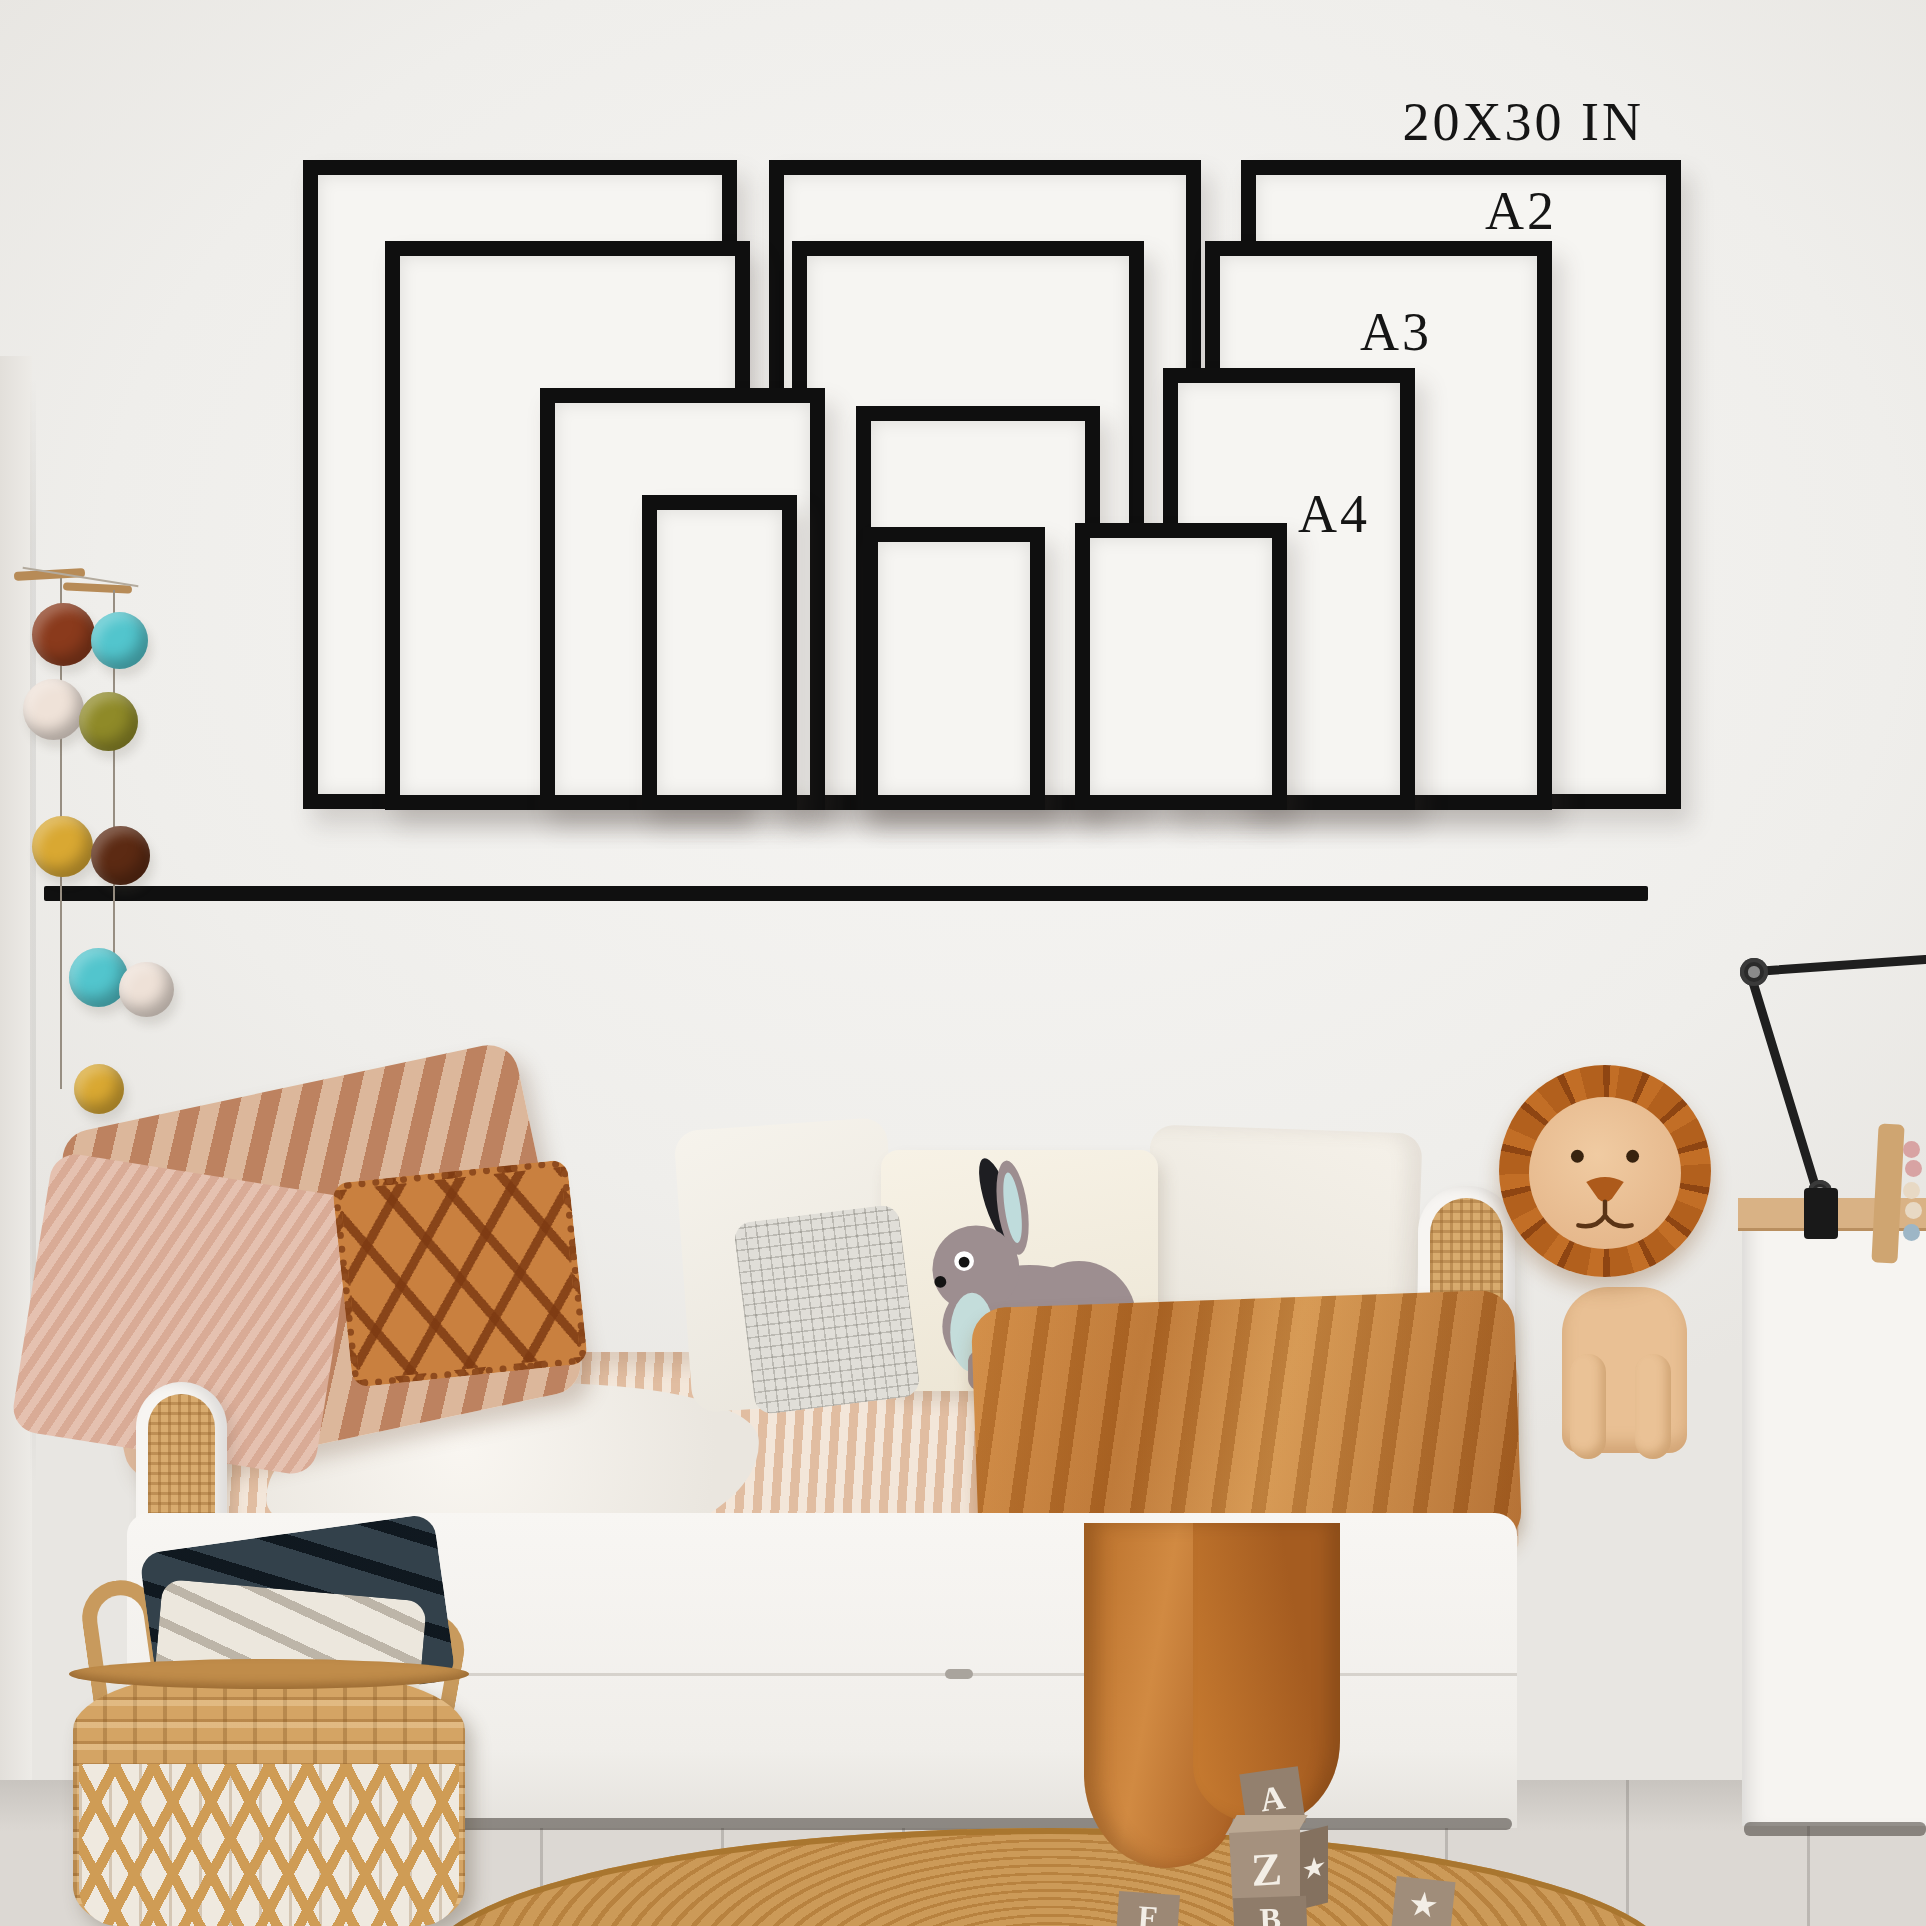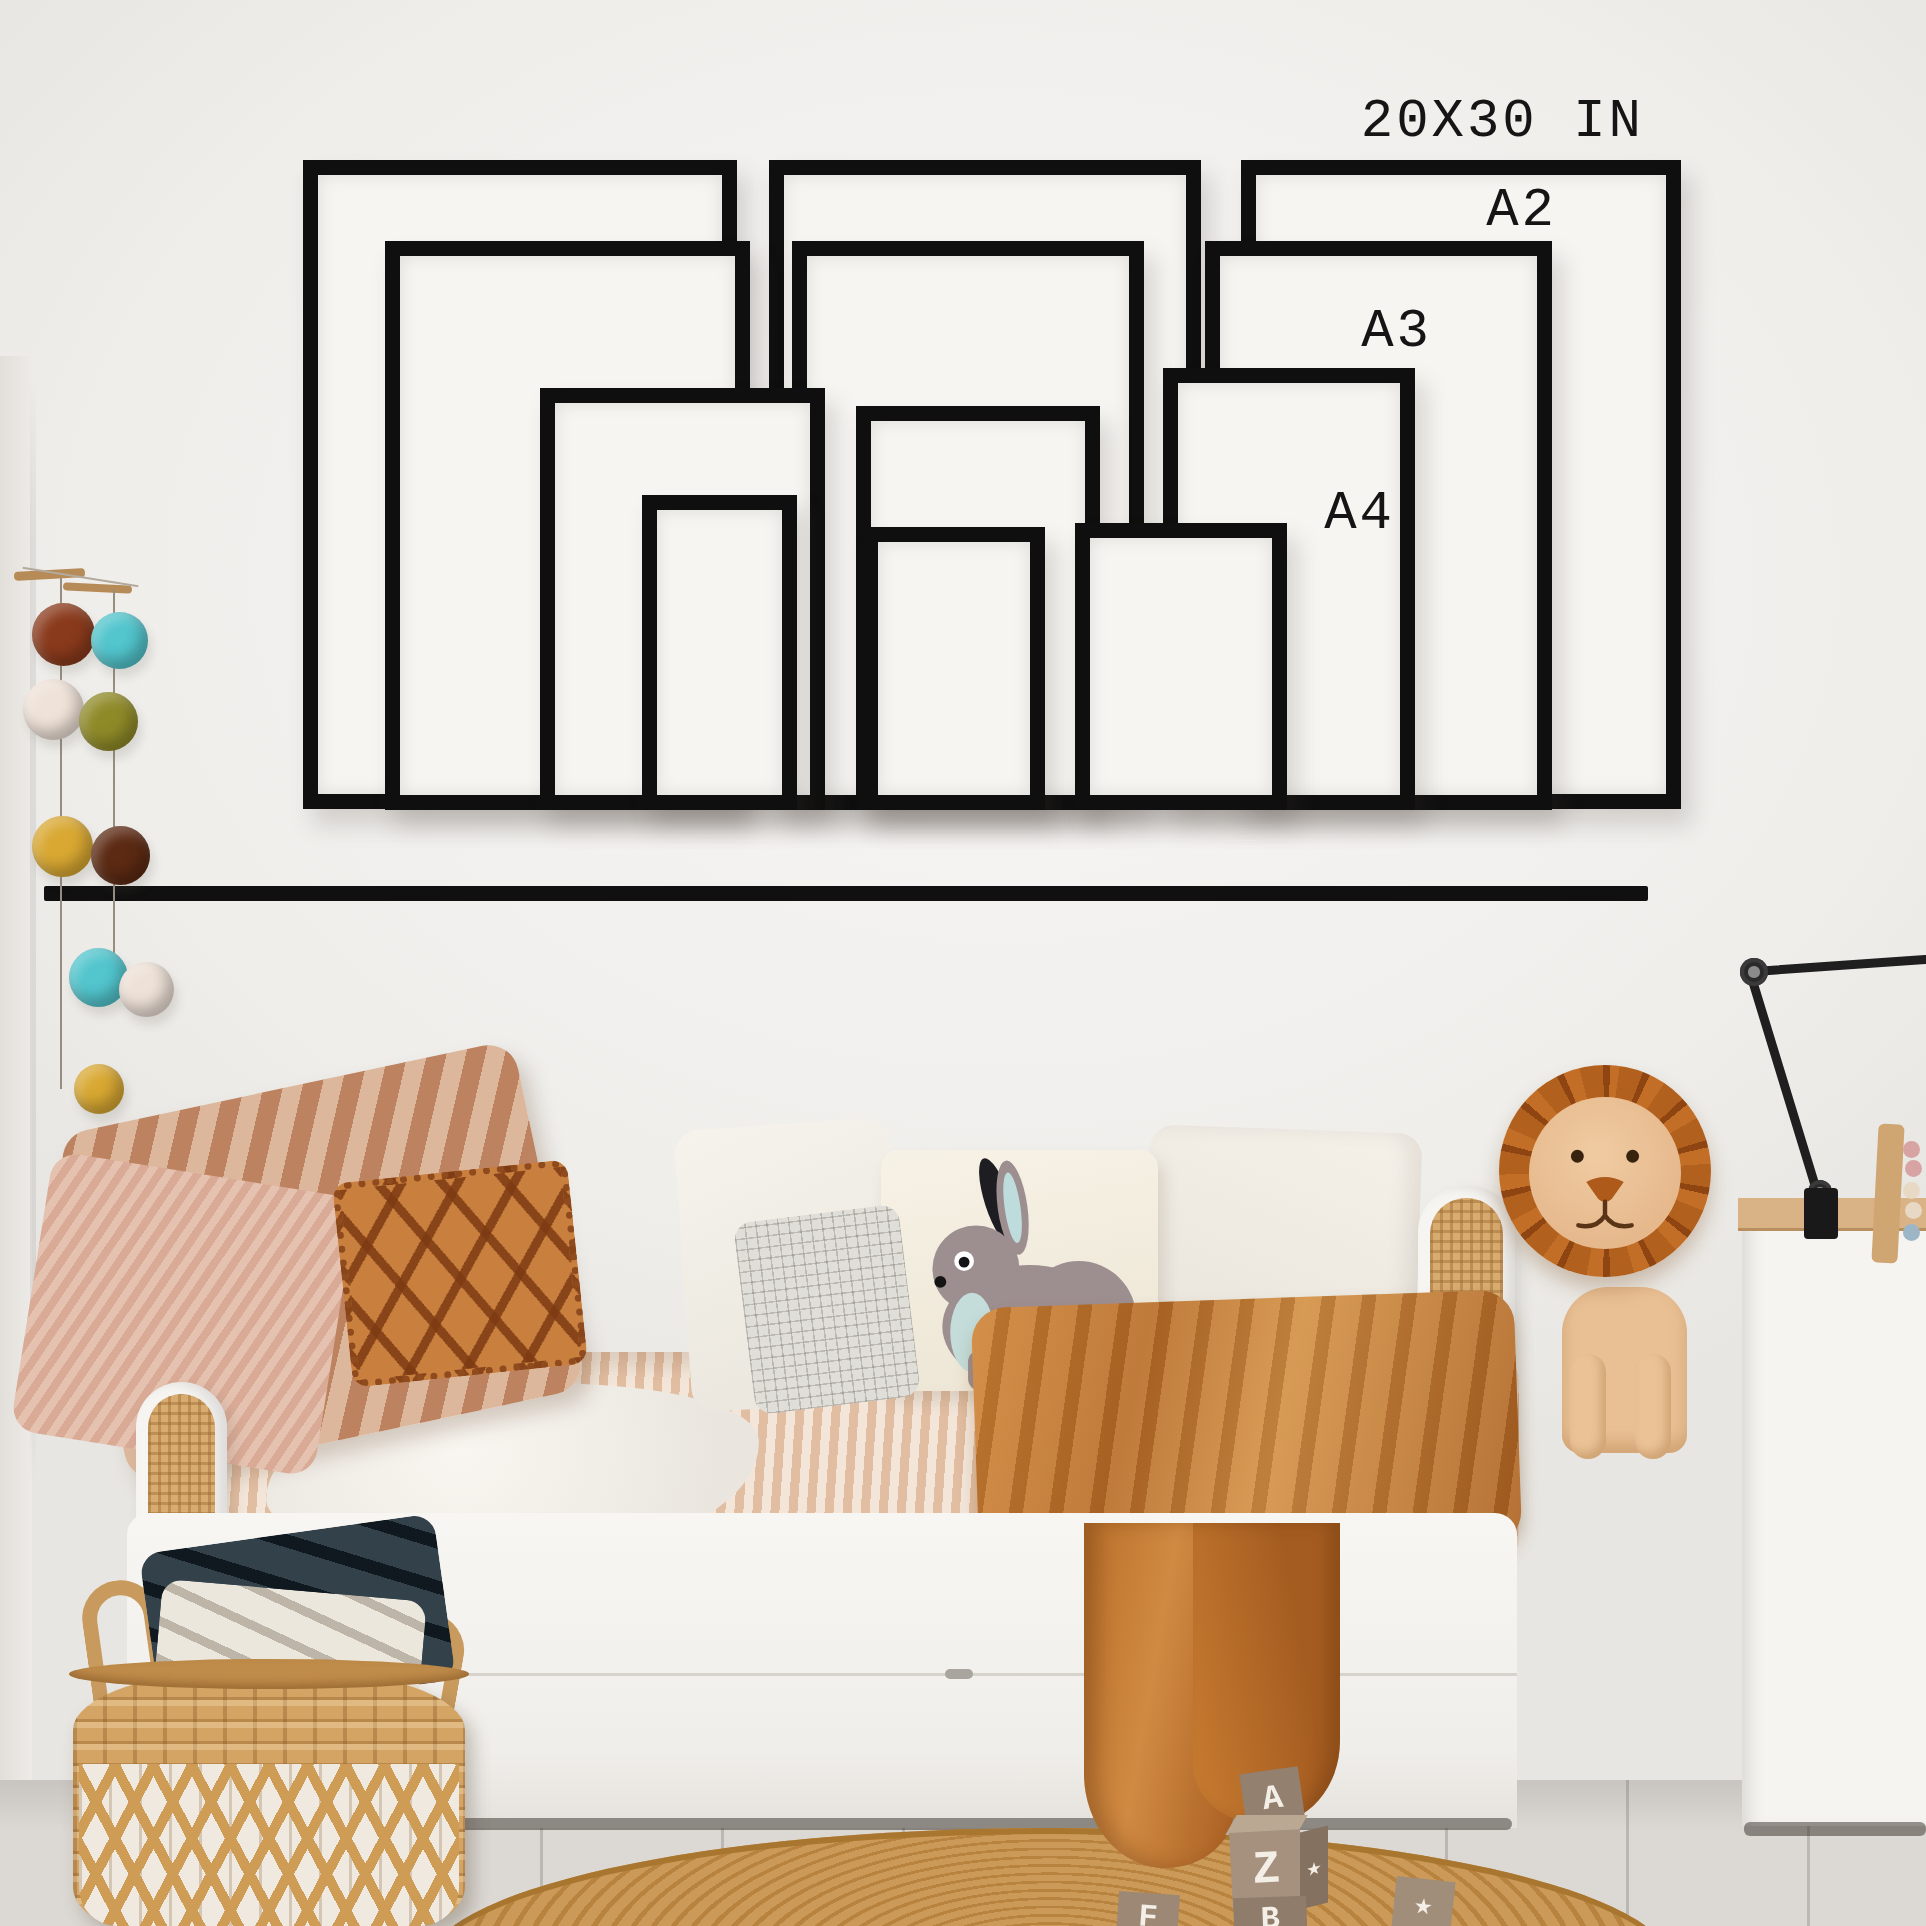--- a/index.html
+++ b/index.html
@@ -1,18 +1,18 @@
 <!DOCTYPE html>
 <html><head>
 <meta charset="utf-8">
 <style>
   html,body{margin:0;padding:0;background:#e9e7e3;}
   .stage{position:relative;width:1927px;height:1927px;overflow:hidden;
          background:radial-gradient(1287px 941px at 52% 30%, #f7f6f4, #efeeeb 70%, #e8e6e2);
-         font-family:Liberation Mono, monospace;}
+         font-family:Liberation Serif, serif;}
   
   .wall-corner{position:absolute;left:30px;top:376px;width:6px;height:1109px;
     background:linear-gradient(180deg,transparent,rgba(0,0,0,.07) 15%,rgba(0,0,0,.07) 85%,transparent);}
   .wall-left{position:absolute;left:0;top:356px;width:32px;height:1465px;
     background:linear-gradient(90deg,#e2dfda,#edebe7);}
   
   .frames{position:absolute;inset:0;z-index:3;}
   .frame{position:absolute;box-sizing:border-box;border:15px solid #0f0f0f;background:#f6f5f2;
          box-shadow:10px 16px 22px rgba(70,62,55,.18), inset 0 0 0 1px rgba(255,255,255,.05);}
   .frame::after{content:"";position:absolute;inset:0;box-shadow:inset 0 0 18px rgba(0,0,0,.10);}
@@ -156,21 +156,21 @@
     <div class="frame" style="left:540px;top:388px;width:285px;height:422px;z-index:3"></div>
     <div class="frame" style="left:856px;top:406px;width:244px;height:404px;z-index:3"></div>
     <div class="frame" style="left:1163px;top:368px;width:252px;height:442px;z-index:3"></div>
     <div class="frame" style="left:642px;top:495px;width:155px;height:315px;z-index:4"></div>
     <div class="frame" style="left:863px;top:527px;width:182px;height:283px;z-index:4"></div>
     <div class="frame" style="left:1075px;top:523px;width:212px;height:287px;z-index:4"></div>
 
     <div class="size-label right-align" style="right:283px;top:95px;">20X30 IN</div>
     <div class="size-label right-align" style="right:370px;top:184px;">A2</div>
     <div class="size-label right-align" style="right:495px;top:305px;">A3</div>
-    <div class="size-label right-align" style="right:532px;top:487px;">A4</div>
+    <div class="size-label right-align" style="right:557px;top:487px;">A4</div>
   </div>
 
   <div class="measure-line"></div>
 
   <div class="garland">
     <div class="peg" style="left:14px;top:570px;width:71px;height:9px;transform:rotate(-3deg);"></div>
     <div class="peg" style="left:63px;top:584px;width:69px;height:8px;transform:rotate(3deg);"></div>
     <div class="thread" style="left:22px;top:576px;width:117px;height:2px;transform:rotate(9deg);"></div>
     <div class="gstring" style="left:60px;top:578px;height:511px;"></div>
     <div class="gstring" style="left:113px;top:590px;height:406px;"></div>

